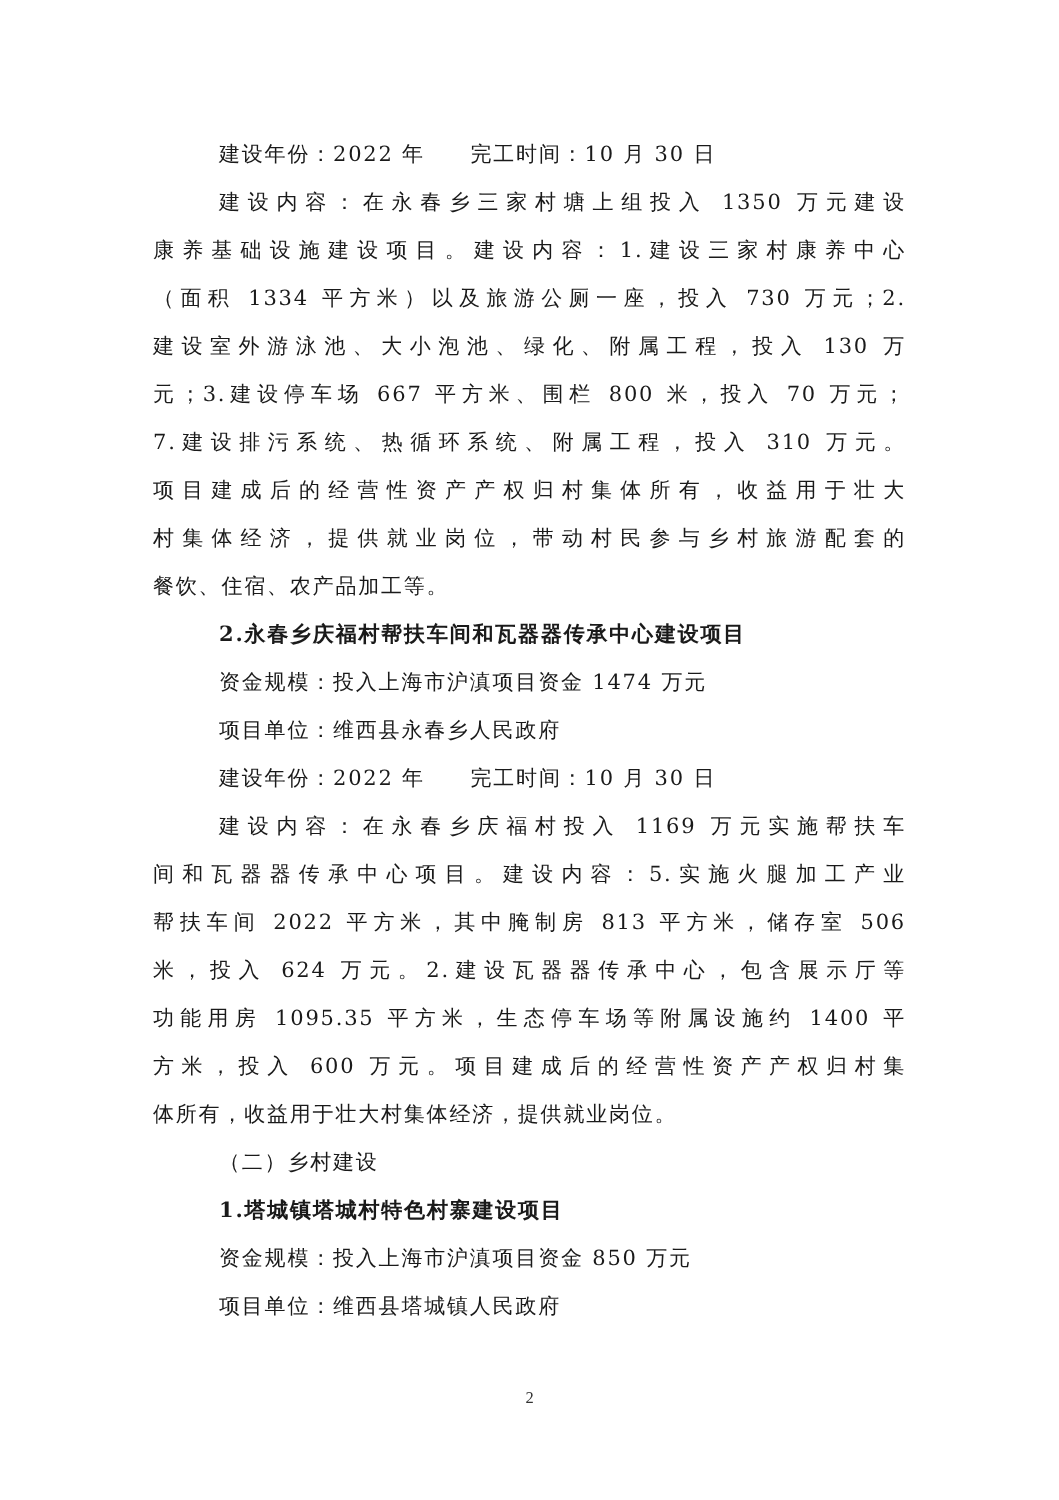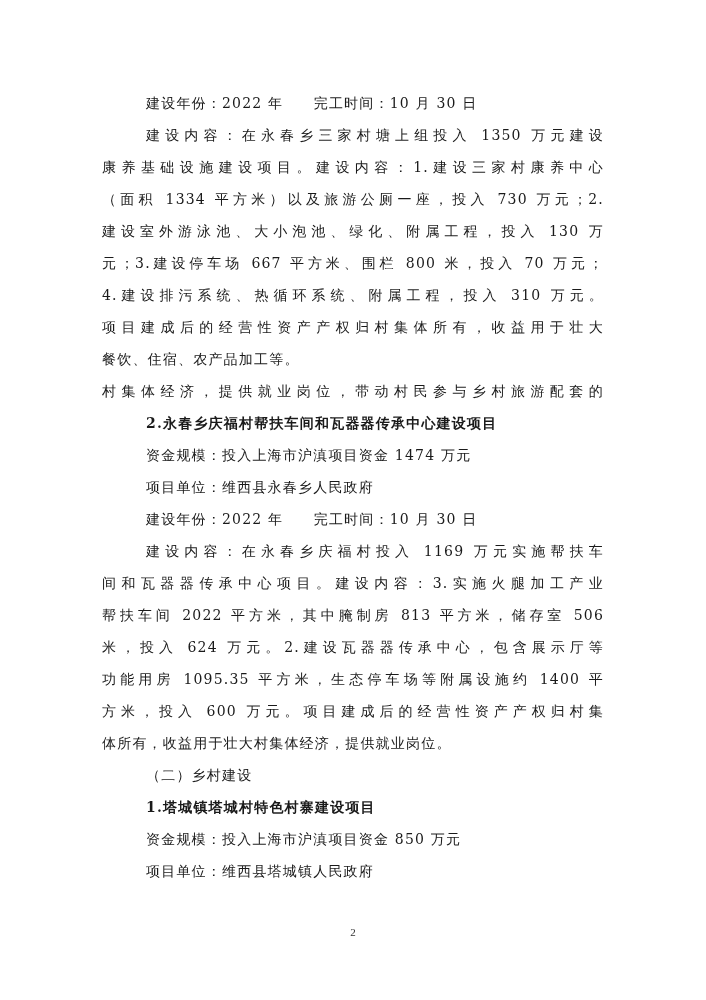--- a/index.html
+++ b/index.html
@@ -17,30 +17,30 @@
 </head>
 <body>
 
 <div class="page" id="doc">
     <div class="line indent last">建设年份：2022 年　　完工时间：10 月 30 日</div>
     <div class="line indent">建设内容：在永春乡三家村塘上组投入 1350 万元建设</div>
     <div class="line">康养基础设施建设项目。建设内容：1.建设三家村康养中心</div>
     <div class="line">（面积 1334 平方米）以及旅游公厕一座，投入 730 万元；2.</div>
     <div class="line">建设室外游泳池、大小泡池、绿化、附属工程，投入 130 万</div>
     <div class="line">元；3.建设停车场 667 平方米、围栏 800 米，投入 70 万元；</div>
-    <div class="line">4.建设排污系统、热循环系统、附属工程，投入 310 万元。</div>
+    <div class="line">7.建设排污系统、热循环系统、附属工程，投入 310 万元。</div>
     <div class="line">项目建成后的经营性资产产权归村集体所有，收益用于壮大</div>
+    <div class="line">村集体经济，提供就业岗位，带动村民参与乡村旅游配套的</div>
     <div class="line last">餐饮、住宿、农产品加工等。</div>
-    <div class="line">村集体经济，提供就业岗位，带动村民参与乡村旅游配套的</div>
     <div class="line indent bold last">2.永春乡庆福村帮扶车间和瓦器器传承中心建设项目</div>
     <div class="line indent last">资金规模：投入上海市沪滇项目资金 1474 万元</div>
     <div class="line indent last">项目单位：维西县永春乡人民政府</div>
     <div class="line indent last">建设年份：2022 年　　完工时间：10 月 30 日</div>
     <div class="line indent">建设内容：在永春乡庆福村投入 1169 万元实施帮扶车</div>
-    <div class="line">间和瓦器器传承中心项目。建设内容：3.实施火腿加工产业</div>
+    <div class="line">间和瓦器器传承中心项目。建设内容：5.实施火腿加工产业</div>
     <div class="line">帮扶车间 2022 平方米，其中腌制房 813 平方米，储存室 506</div>
     <div class="line">米，投入 624 万元。2.建设瓦器器传承中心，包含展示厅等</div>
     <div class="line">功能用房 1095.35 平方米，生态停车场等附属设施约 1400 平</div>
     <div class="line">方米，投入 600 万元。项目建成后的经营性资产产权归村集</div>
     <div class="line last">体所有，收益用于壮大村集体经济，提供就业岗位。</div>
     <div class="line indent last">（二）乡村建设</div>
     <div class="line indent bold last">1.塔城镇塔城村特色村寨建设项目</div>
     <div class="line indent last">资金规模：投入上海市沪滇项目资金 850 万元</div>
     <div class="line indent last">项目单位：维西县塔城镇人民政府</div>
   </div>

